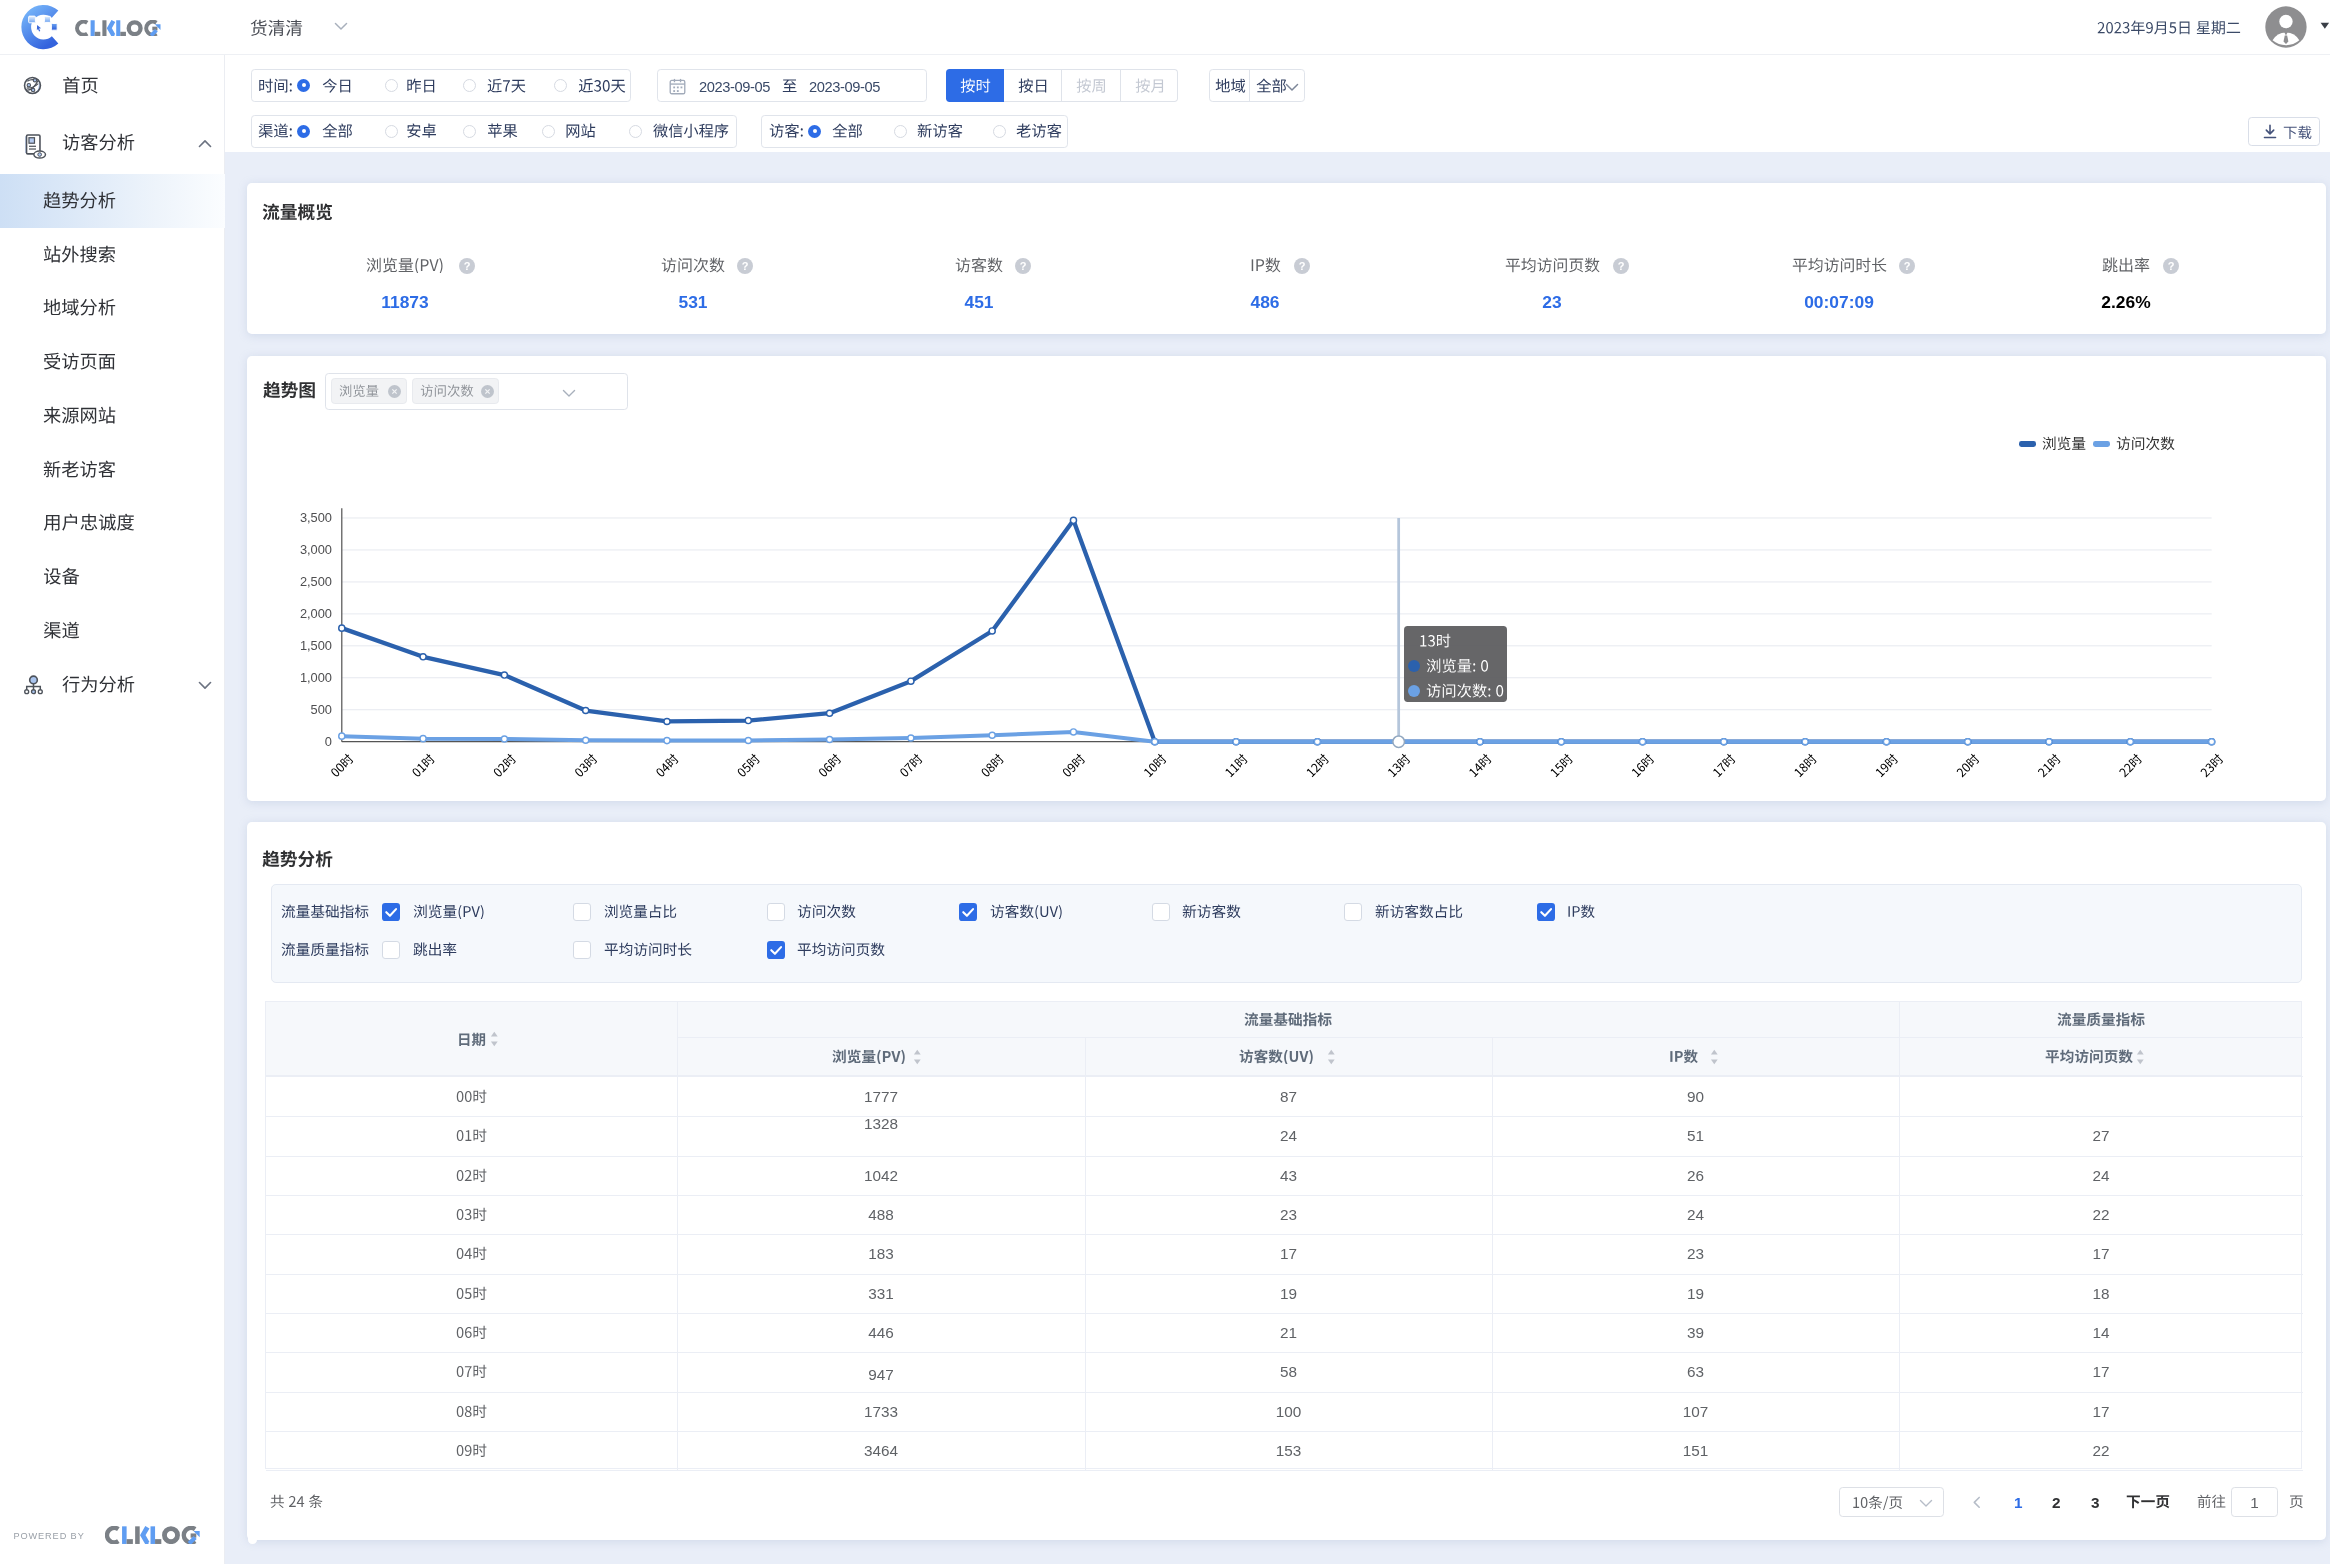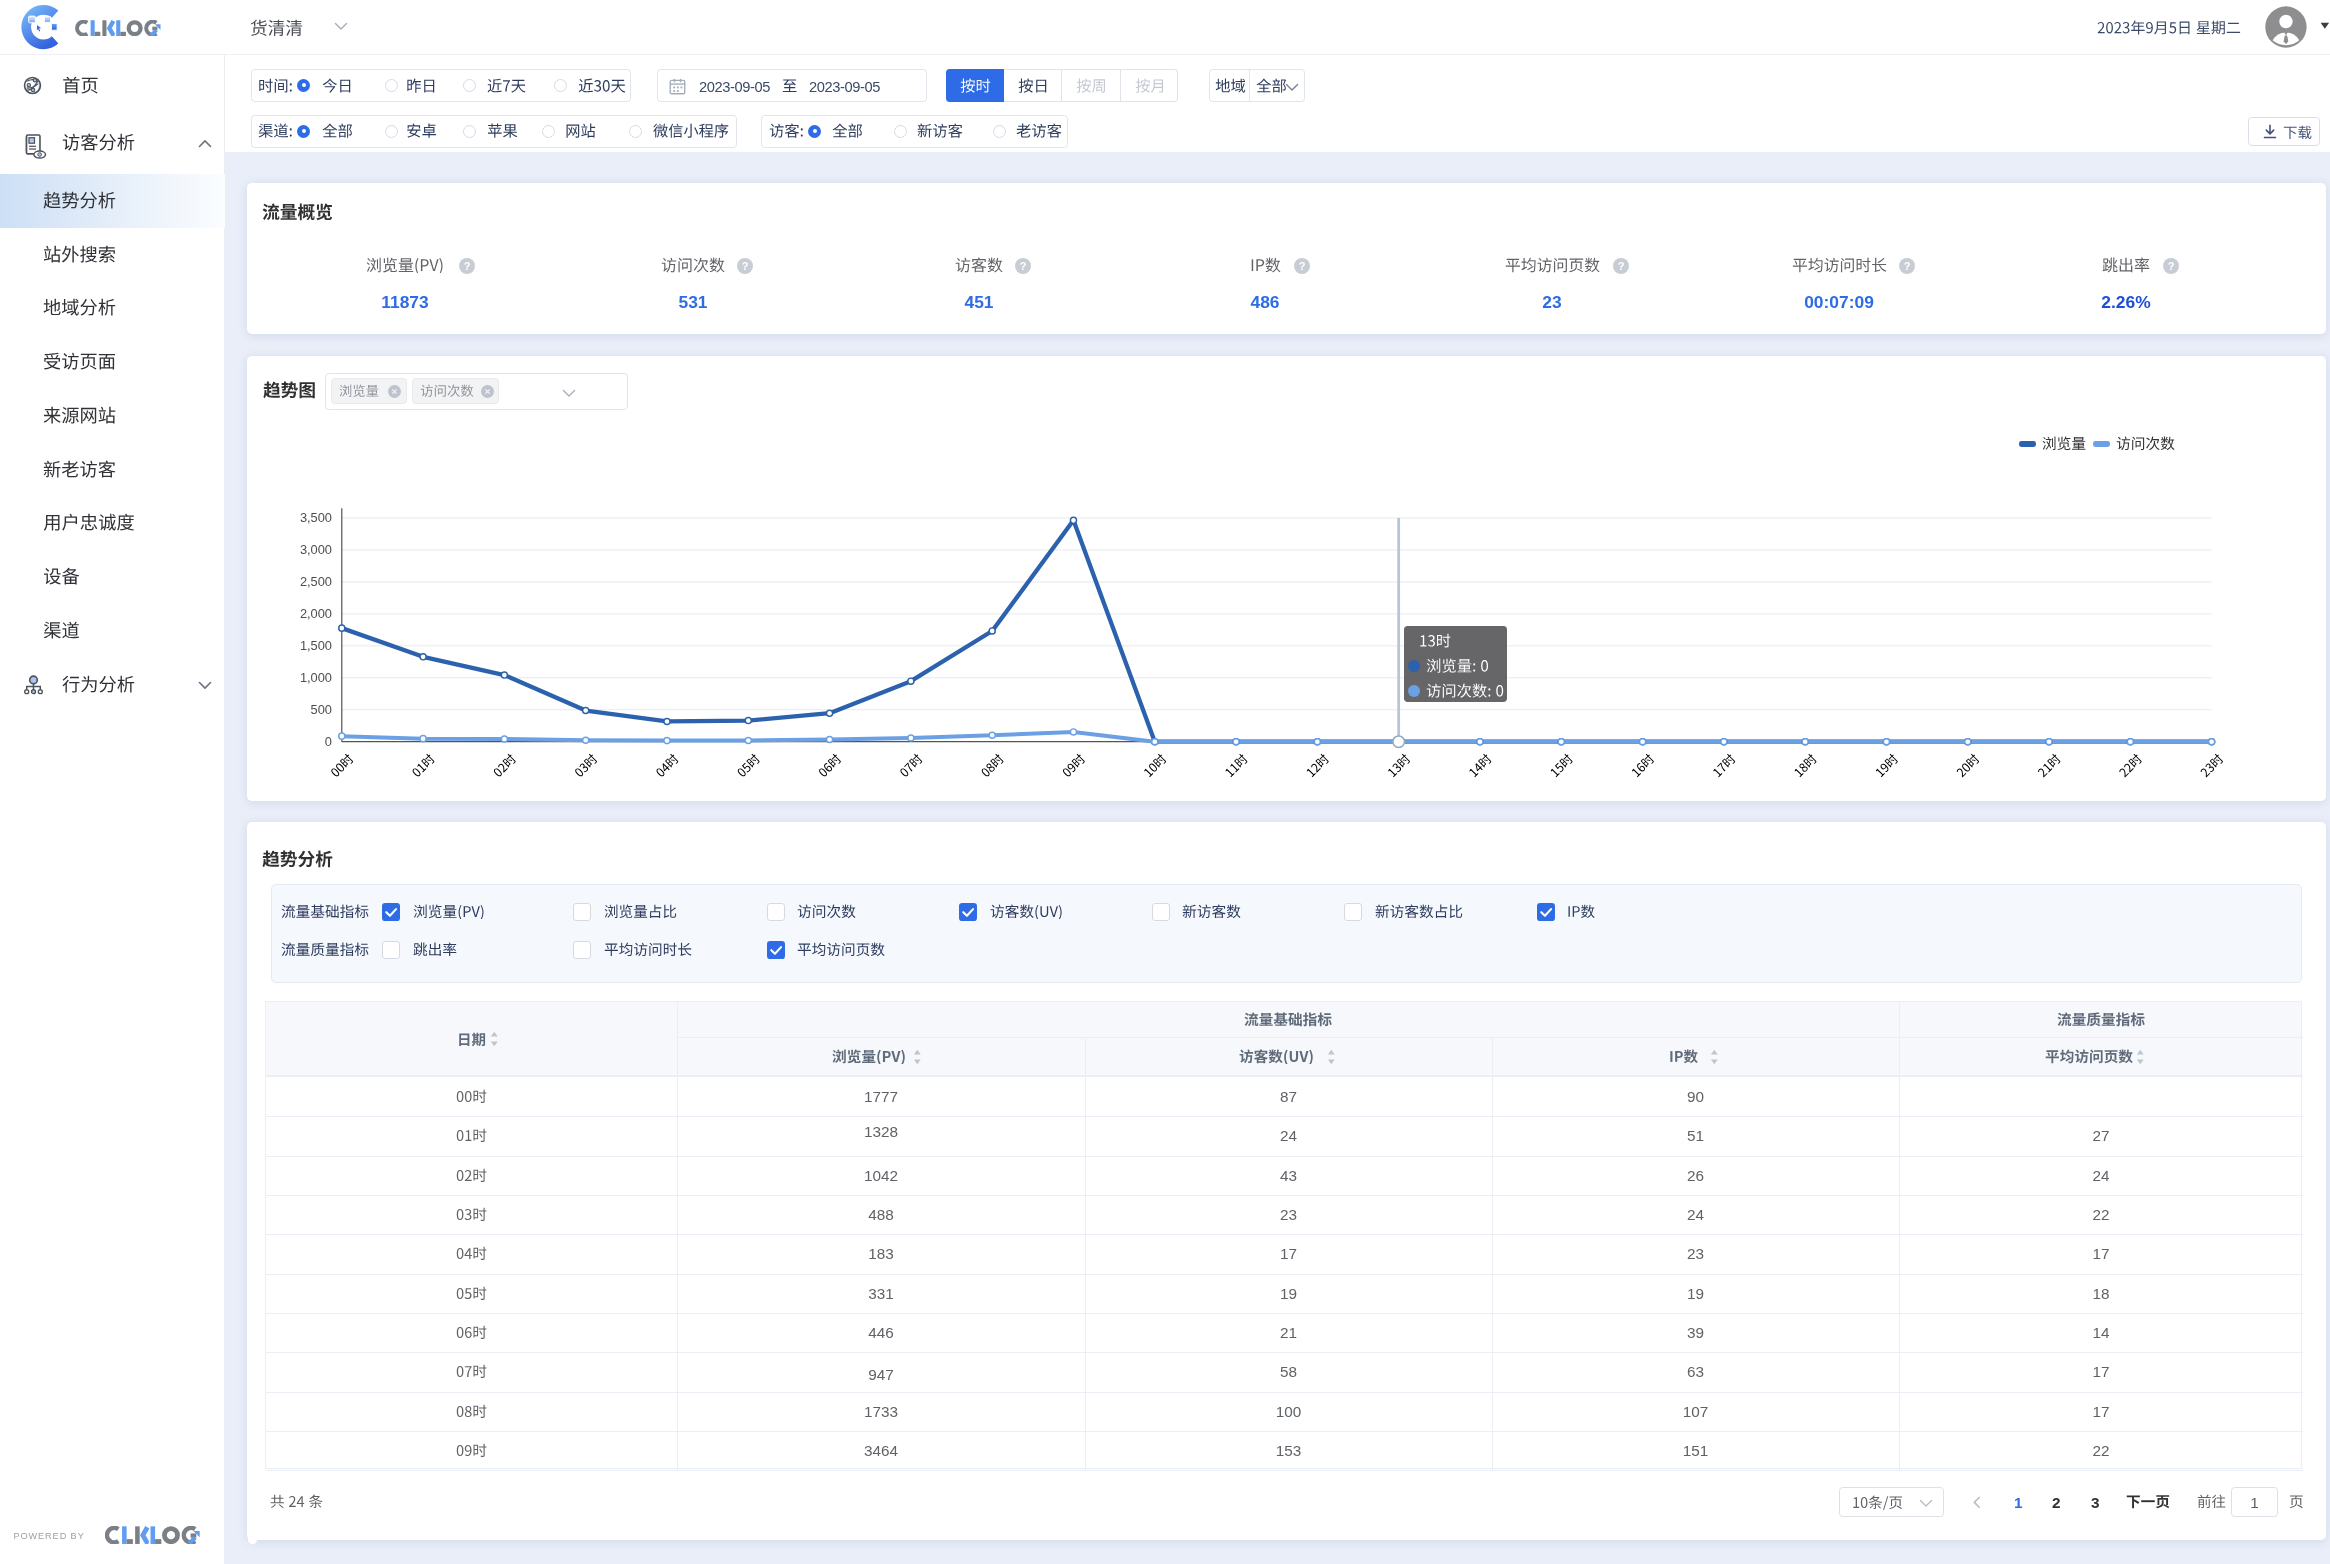--- a/index.html
+++ b/index.html
@@ -486,21 +486,21 @@
 <div style="position:absolute;left:1899px;top:258px;width:16px;height:16px;border-radius:50%;background:#c8ccd4;color:#fff;font:bold 11px/16px 'Liberation Sans',sans-serif;text-align:center">?</div>
 <div class="abs" style="left:1729px;top:292px;width:220px;text-align:center;font:bold 17.4px 'Liberation Sans',sans-serif;color:#2d6ce6">00:07:09</div>
 <div class="abs" style="left:2016px;top:257px;width:220px;text-align:center"><svg width="48" height="16" viewBox="0 0 78.0 26.0" fill="#606266">
       <g transform="scale(0.026000) translate(0 880.0)">
         <use href="#g91" x="0.0"></use>
         <use href="#g92" x="1000.0"></use>
         <use href="#g93" x="2000.0"></use>
       </g>
     </svg></div>
 <div style="position:absolute;left:2163px;top:258px;width:16px;height:16px;border-radius:50%;background:#c8ccd4;color:#fff;font:bold 11px/16px 'Liberation Sans',sans-serif;text-align:center">?</div>
-<div class="abs" style="left:2016px;top:292px;width:220px;text-align:center;font:bold 17.4px 'Liberation Sans',sans-serif;color:#1d4ed8">2.26%</div>
+<div class="abs" style="left:2016px;top:292px;width:220px;text-align:center;font:bold 17.4px 'Liberation Sans',sans-serif;color:#000000">2.26%</div>
 <div class="card" style="left:247px;top:356px;width:2079px;height:445px;">
     <svg style="position:absolute;left:0px;top:0px;width:2079px;height:445px;" viewBox="0 0 3401 728">
 <line x1="155.0" y1="578.7" x2="3214.0" y2="578.7" stroke="#e4e7ed" stroke-width="1.5"></line>
       <line x1="155.0" y1="526.4" x2="3214.0" y2="526.4" stroke="#e4e7ed" stroke-width="1.5"></line>
       <line x1="155.0" y1="474.1" x2="3214.0" y2="474.1" stroke="#e4e7ed" stroke-width="1.5"></line>
       <line x1="155.0" y1="421.9" x2="3214.0" y2="421.9" stroke="#e4e7ed" stroke-width="1.5"></line>
       <line x1="155.0" y1="369.6" x2="3214.0" y2="369.6" stroke="#e4e7ed" stroke-width="1.5"></line>
       <line x1="155.0" y1="317.3" x2="3214.0" y2="317.3" stroke="#e4e7ed" stroke-width="1.5"></line>
       <line x1="155.0" y1="265.0" x2="3214.0" y2="265.0" stroke="#e4e7ed" stroke-width="1.5"></line>
 <line x1="155.0" y1="249.0" x2="155.0" y2="631.0" stroke="#555" stroke-width="2"></line>
@@ -1083,21 +1083,21 @@
     <div class="abs" style="left:0px;top:154px;width:2037px;height:0.1px;border-top:0.9px solid #ebeef5"></div>
     <div class="abs" style="left:0px;top:114px;width:411px;height:39px;;display:flex;align-items:center;justify-content:center">
       <svg width="31" height="14.7" viewBox="0 0 50.6 24.0" fill="#606266">
         <g transform="scale(0.024000) translate(0 880.0)">
           <use href="#g0" x="0.0"></use>
           <use href="#g2" x="555.0"></use>
           <use href="#g1" x="1110.0"></use>
         </g>
       </svg>
     </div>
-    <div class="abs num" style="left:411px;top:114px;width:408px;height:32px;;display:flex;align-items:center;justify-content:center">1328</div>
+    <div class="abs num" style="left:411px;top:106px;width:408px;height:32px;;display:flex;align-items:center;justify-content:center">1328</div>
     <div class="abs num" style="left:819px;top:114px;width:407px;height:39px;;display:flex;align-items:center;justify-content:center">24</div>
     <div class="abs num" style="left:1226px;top:114px;width:407px;height:39px;;display:flex;align-items:center;justify-content:center">51</div>
     <div class="abs num" style="left:1633px;top:114px;width:404px;height:39px;;display:flex;align-items:center;justify-content:center">27</div>
     <div class="abs" style="left:0px;top:193px;width:2037px;height:0.1px;border-top:0.9px solid #ebeef5"></div>
     <div class="abs" style="left:0px;top:154px;width:411px;height:39px;;display:flex;align-items:center;justify-content:center">
       <svg width="31" height="14.7" viewBox="0 0 50.6 24.0" fill="#606266">
         <g transform="scale(0.024000) translate(0 880.0)">
           <use href="#g0" x="0.0"></use>
           <use href="#g3" x="555.0"></use>
           <use href="#g1" x="1110.0"></use>

